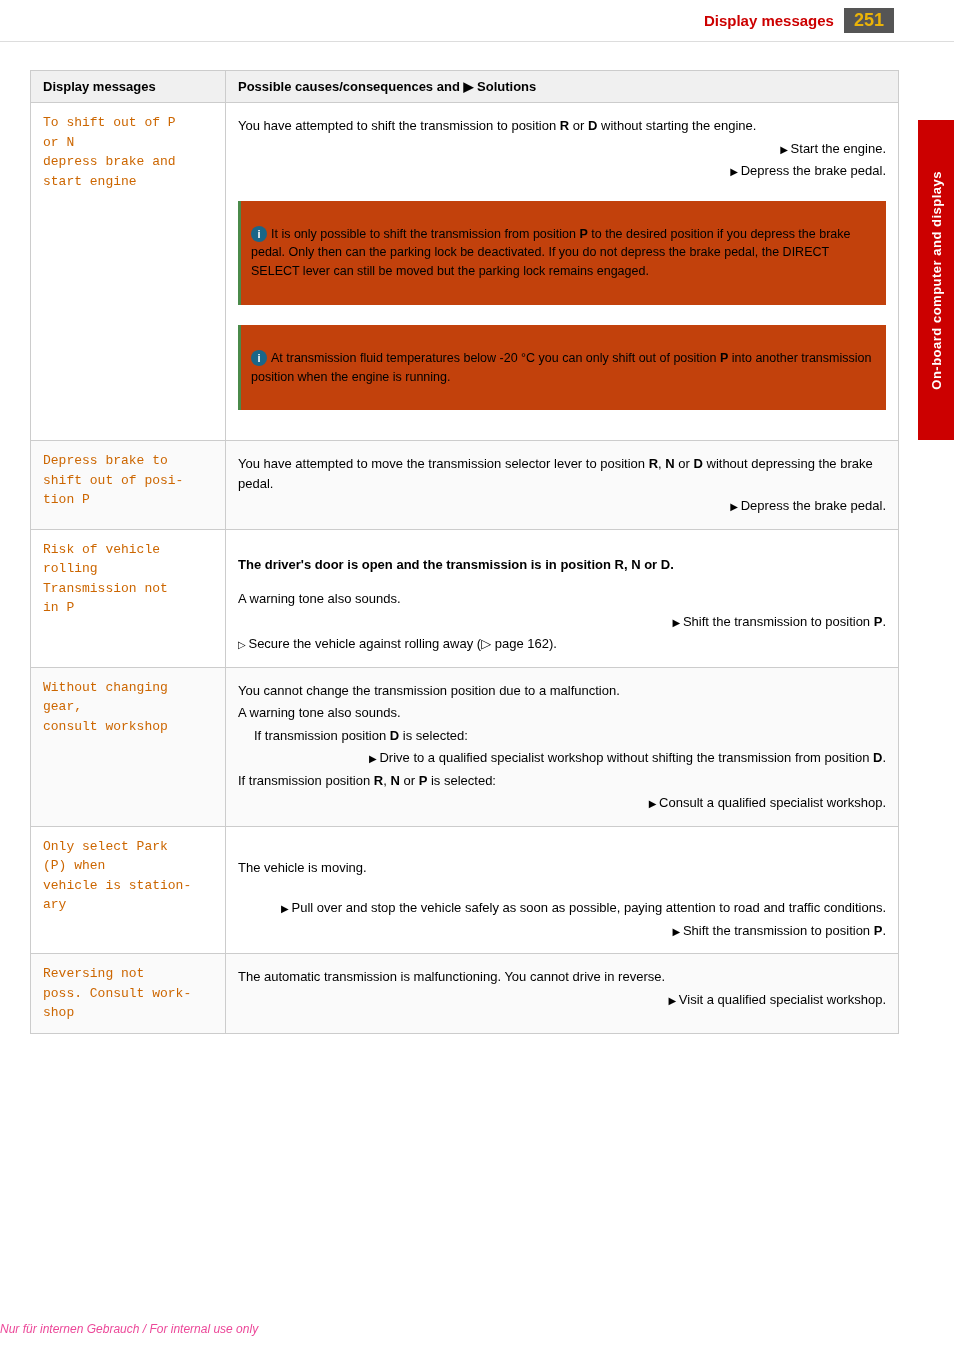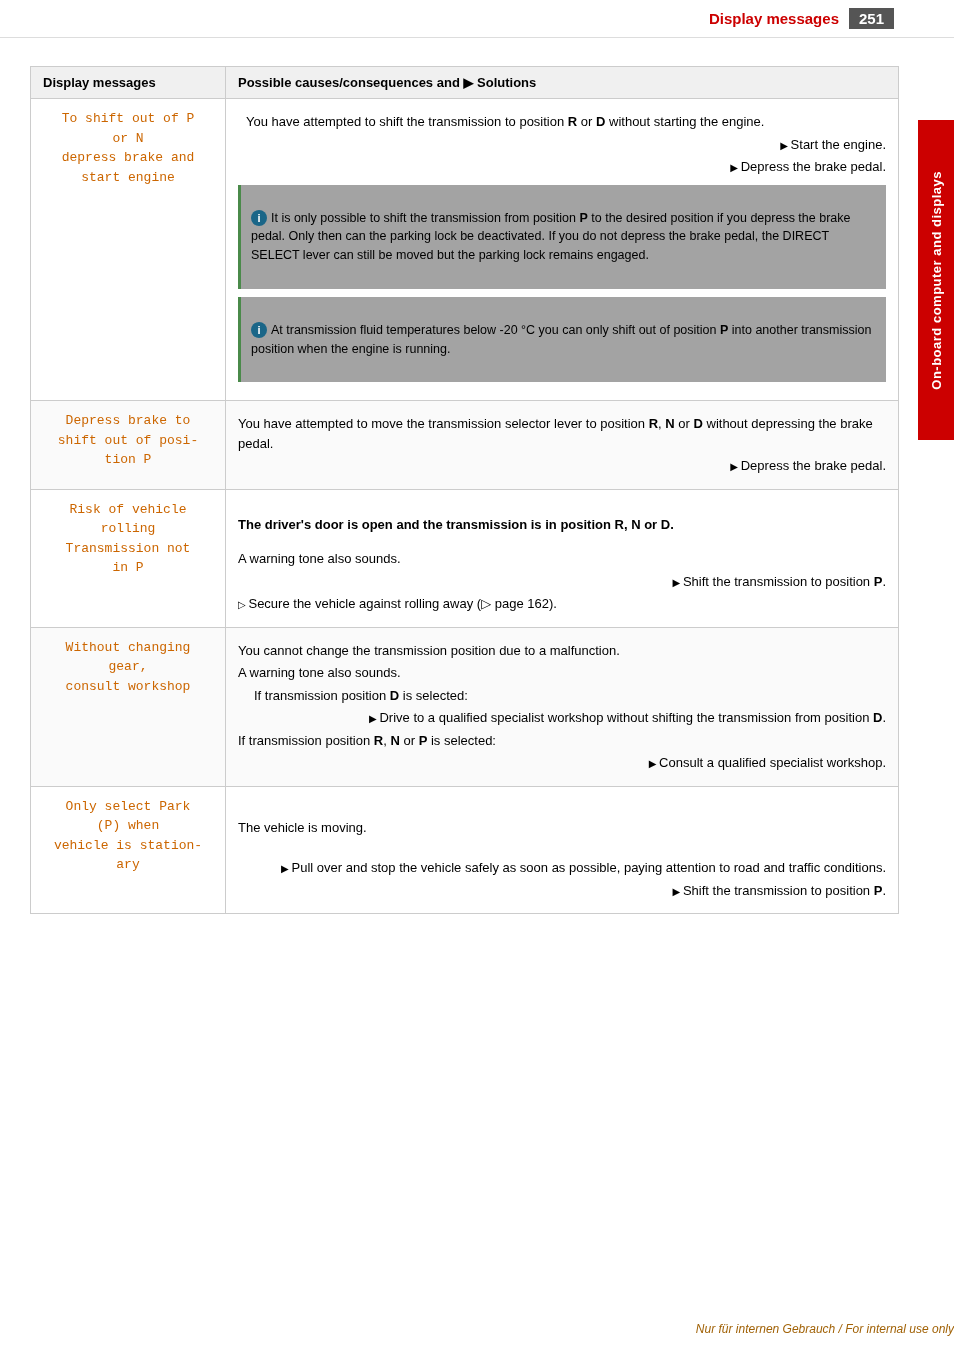--- a/index.html
+++ b/index.html
@@ -21,23 +21,23 @@
       align-items: center;
       padding: 8px 60px 8px 0;
       border-bottom: 1px solid #ddd;
     }
     .header-title {
       font-size: 15px;
       font-weight: bold;
       color: #cc0000;
     }
     .page-number {
-      font-size: 15px;
-      font-weight: bold;
-      color: #ffffff;
+      font-size: 18px;
+      font-weight: bold;
+      color: #eab308;
       background: #555;
       padding: 2px 10px;
       margin-left: 10px;
     }
 
     
     .side-tab {
       position: absolute;
       right: 0;
       top: 120px;
@@ -88,32 +88,31 @@
     .data-table tr:nth-child(even) td {
       background: #fafafa;
     }
     .msg-col {
       width: 195px;
       font-family: 'Courier New', monospace;
       font-size: 12.5px;
       color: #cc6600;
       vertical-align: top;
       line-height: 1.6;
-      text-align: center;
     }
     .desc-col {
       width: auto;
     }
 
     
     .info-block {
-      background: #a3a3a3;
+      background: #c2410c;
       border-left: 3px solid #4a8a4a;
       padding: 24px 10px;
-      margin: 8px 0;
+      margin: 20px 0;
       font-size: 12.5px;
       line-height: 1.5;
     }
     .info-icon {
       display: inline-block;
       background: #1a6688;
       color: #fff;
       border-radius: 50%;
       width: 16px;
       height: 16px;
@@ -136,23 +135,23 @@
       content: '▷ ';
       font-size: 10px;
     }
 
     
     .footer {
       position: absolute;
       bottom: 18px;
       left: 0;
       right: 0;
-      text-align: right;
+      text-align: left;
       font-size: 12px;
-      color: #a16207;
+      color: #ec4899;
       font-style: italic;
     }
 
     
     .col-header-row th {
       background: #f0f0f0;
     }
   </style>
 </head>
 <body>
@@ -173,21 +172,21 @@
         <th>Display messages</th>
         <th>
           <span>Possible causes/consequences and ▶ Solutions</span>
         </th>
       </tr>
     </thead>
     <tbody id="table-body">
     <tr>
           <td class="msg-col">To shift out of P<br>or N<br>depress brake and<br>start engine</td>
           <td class="desc-col">
-            <p style="margin:3px 8px;">You have attempted to shift the transmission to position <strong>R</strong> or <strong>D</strong> without starting the engine.</p>
+            <p style="margin:3px 0;">You have attempted to shift the transmission to position <strong>R</strong> or <strong>D</strong> without starting the engine.</p>
             <p class="arrow-item" style="margin:3px 0;">Start the engine.</p>
             <p class="arrow-item" style="margin:3px 0;">Depress the brake pedal.</p>
             <div class="info-block"><span class="info-icon">i</span>It is only possible to shift the transmission from position <strong>P</strong> to the desired position if you depress the brake pedal. Only then can the parking lock be deactivated. If you do not depress the brake pedal, the DIRECT SELECT lever can still be moved but the parking lock remains engaged.</div>
             <div class="info-block"><span class="info-icon">i</span>At transmission fluid temperatures below -20 °C you can only shift out of position <strong>P</strong> into another transmission position when the engine is running.</div>
           </td>
         </tr>
         <tr>
           <td class="msg-col">Depress brake to<br>shift out of posi-<br>tion P</td>
           <td class="desc-col">
             <p style="margin:3px 0;">You have attempted to move the transmission selector lever to position <strong>R</strong>, <strong>N</strong> or <strong>D</strong> without depressing the brake pedal.</p>
@@ -215,19 +214,26 @@
           </td>
         </tr>
         <tr>
           <td class="msg-col">Only select Park<br>(P) when<br>vehicle is station-<br>ary</td>
           <td class="desc-col">
             <p style="margin:21px 0;">The vehicle is moving.</p>
             <p class="arrow-item" style="margin:3px 0;">Pull over and stop the vehicle safely as soon as possible, paying attention to road and traffic conditions.</p>
             <p class="arrow-item" style="margin:3px 0;">Shift the transmission to position <strong>P</strong>.</p>
           </td>
         </tr>
+        <tr>
+          <td class="msg-col">Reversing not<br>poss. Consult work-<br>shop</td>
+          <td class="desc-col">
+            <p style="margin:3px 0;">The automatic transmission is malfunctioning. You cannot drive in reverse.</p>
+            <p class="arrow-item" style="margin:3px 0;">Visit a qualified specialist workshop.</p>
+          </td>
+        </tr>
       </tbody>
   </table>
 </div>
 
 <div class="footer">
   <span>Nur für internen Gebrauch / For internal use only</span>
 </div>
 
 </body></html>

